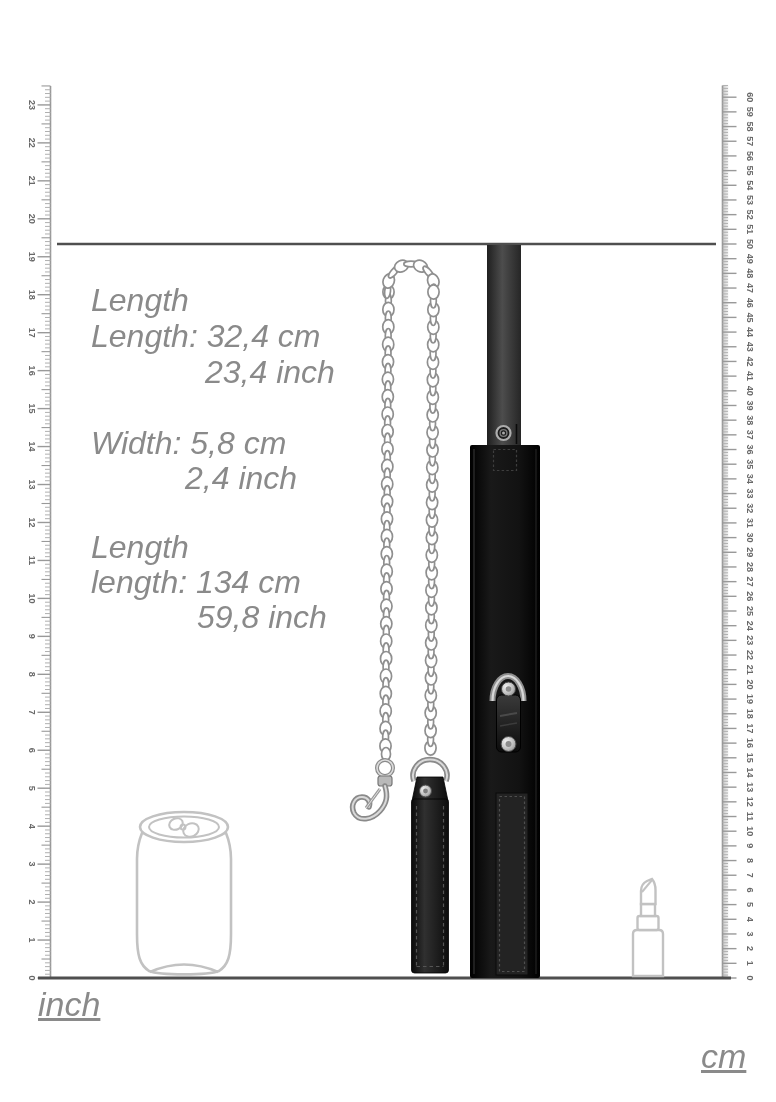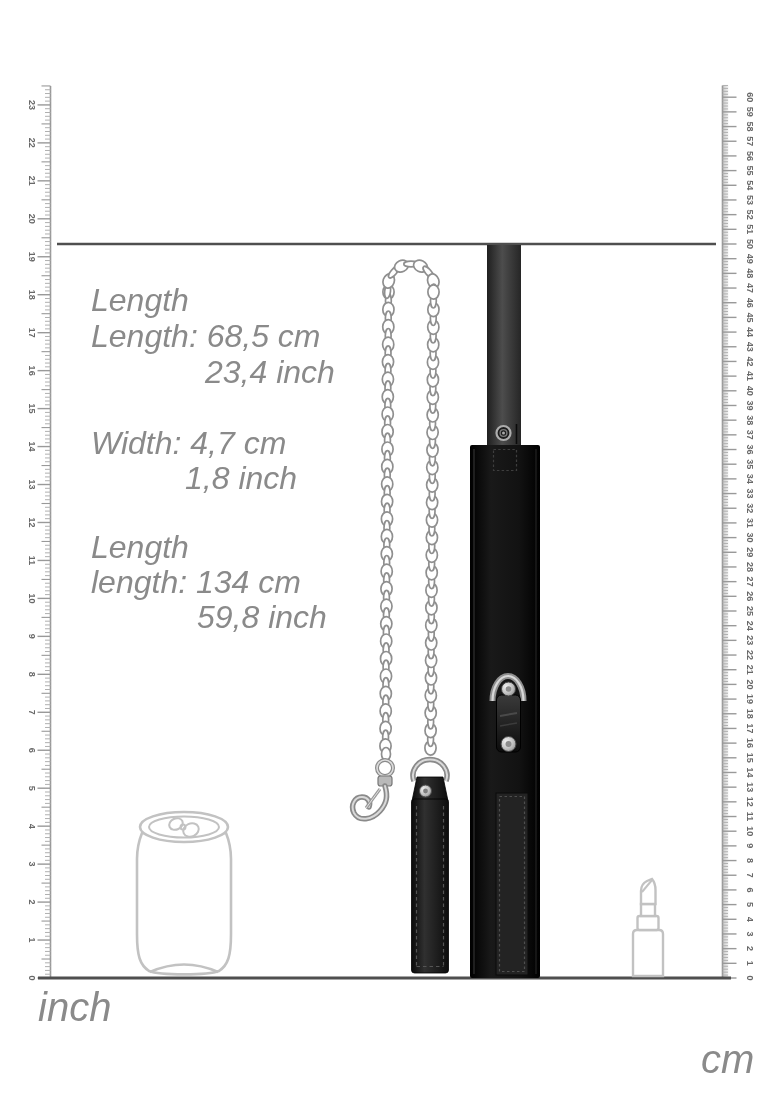--- a/index.html
+++ b/index.html
@@ -7,21 +7,21 @@
     position:relative;width:776px;height:1102px;background:#fff;overflow:hidden;
     font-family:"Liberation Sans",sans-serif;
   }
   #scene{position:absolute;left:0;top:0;}
   .ann{
     position:absolute;font-style:italic;color:var(--text-gray,#8a8a8a);
     font-size:32px;white-space:nowrap;letter-spacing:0;line-height:1;
   }
   .unit-label{
     position:absolute;font-style:italic;color:var(--text-gray,#8a8a8a);
-    font-size:40px;line-height:1;white-space:nowrap;
+    font-size:34px;line-height:1;white-space:nowrap;text-decoration:underline;
   }
 </style>
 </head>
 <body>
 
 <div id="stage">
 
   <svg id="scene" viewBox="0 0 776 1102" width="776" height="1102">
     <defs>
       <linearGradient id="strapGrad" x1="0" y1="0" x2="1" y2="0">
@@ -875,24 +875,24 @@
       <circle cx="508.5" cy="744" r="7.5" fill="url(#rivetGrad)" stroke="#444444" stroke-width="1"></circle>
       <circle cx="508.5" cy="744" r="3" fill="#8c8c8c"></circle>
 
       <rect x="496" y="793" width="32" height="182" fill="#232323" stroke="#0a0a0a" stroke-width="1"></rect>
       <rect x="499.5" y="796.5" width="25" height="175" fill="none" stroke="#4f4f4f" stroke-width="1.2" stroke-dasharray="2.5 2.5"></rect>
     </g>
   </svg>
 
   <div>
     <div class="ann" style="left:91px;top:284px">Length</div>
-    <div class="ann" style="left:91px;top:320px">Length: 68,5 cm</div>
+    <div class="ann" style="left:91px;top:320px">Length: 32,4 cm</div>
     <div class="ann" style="left:205px;top:356px">23,4 inch</div>
-    <div class="ann" style="left:91px;top:427px">Width: 4,7 cm</div>
-    <div class="ann" style="left:185px;top:462px">1,8 inch</div>
+    <div class="ann" style="left:91px;top:427px">Width: 5,8 cm</div>
+    <div class="ann" style="left:185px;top:462px">2,4 inch</div>
     <div class="ann" style="left:91px;top:531px">Length</div>
     <div class="ann" style="left:91px;top:566px">length: 134 cm</div>
     <div class="ann" style="left:197px;top:601px">59,8 inch</div>
   </div>
 
   <div class="unit-label" style="left:38px;top:987px">inch</div>
   <div class="unit-label" style="left:701px;top:1039px">cm</div>
 
 </div>
 

